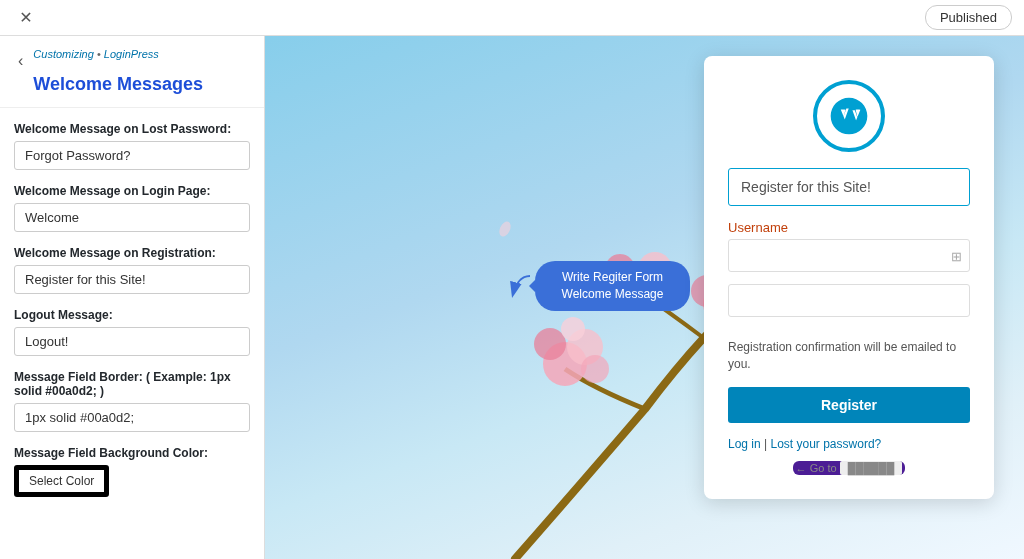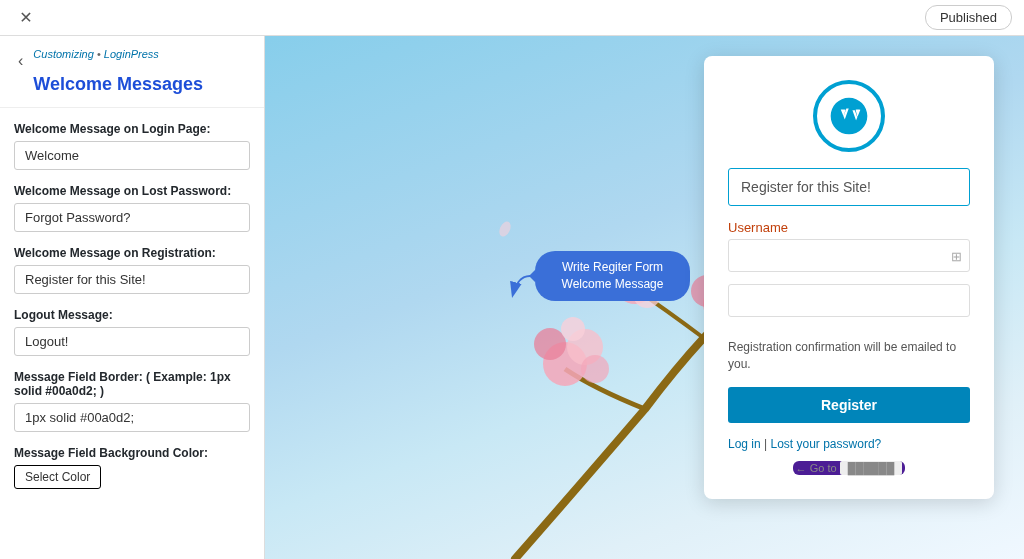--- a/index.html
+++ b/index.html
@@ -43,35 +43,35 @@
     #sidebar-content { padding: 14px 14px; flex: 1; }
 
     .field-group { margin-bottom: 14px; }
     .field-label { font-size: 12px; font-weight: 600; color: #23282d; margin-bottom: 5px; display: block; }
     .field-input {
       width: 100%; border: 1px solid #ccc; border-radius: 3px;
       padding: 6px 10px; font-size: 13px; color: #333; outline: none;
     }
 
     .select-color-btn {
-      background: #fff; border: 1px solid #000000; border-radius: 3px;
+      background: #fff; border: 5px solid #000000; border-radius: 3px;
       padding: 4px 10px; font-size: 12px; color: #333; cursor: pointer;
     }
 
     
     #preview {
       flex: 1; position: relative; overflow: hidden;
       background: linear-gradient(160deg, #87ceeb 0%, #b0d8f0 40%, #c8e8f5 60%, #e0f0f8 80%, #f0f8ff 100%);
     }
 
     
     .tooltip-callout {
       position: absolute; background: #3a6fd8; color: #fff; border-radius: 20px;
       padding: 8px 14px; font-size: 12px; font-weight: 500; text-align: center;
-      line-height: 1.4; cursor: default;
+      line-height: 1.4; cursor: default; margin-top: 10px;
     }
     .tooltip-callout::after {
       content: ''; position: absolute; border: 6px solid transparent;
     }
 
     #tooltip-register {
       top: 128px; left: 490px; width: 130px;
     }
     #tooltip-register::after {
       border-left-color: #3a6fd8;
@@ -161,27 +161,27 @@
         <div class="breadcrumb">
           <a>Customizing</a><span> • </span><a>LoginPress</a>
         </div>
         <div class="sidebar-title">Welcome Messages</div>
       </div>
     </div>
 
     <div id="sidebar-content">
 
       <div class="field-group">
+        <label class="field-label">Welcome Message on Lost Password:</label>
+        <input class="field-input" type="text" value="Forgot Password?" style="">
+      </div>
+
+      <div class="field-group">
         <label class="field-label">Welcome Message on Login Page:</label>
         <input class="field-input" type="text" value="Welcome" style="">
-      </div>
-
-      <div class="field-group">
-        <label class="field-label">Welcome Message on Lost Password:</label>
-        <input class="field-input" type="text" value="Forgot Password?" style="">
       </div>
 
       <div class="field-group">
         <label class="field-label">Welcome Message on Registration:</label>
         <input class="field-input" type="text" value="Register for this Site!" style="">
       </div>
 
       <div class="field-group">
         <label class="field-label">Logout Message:</label>
         <input class="field-input" type="text" value="Logout!" style="">

